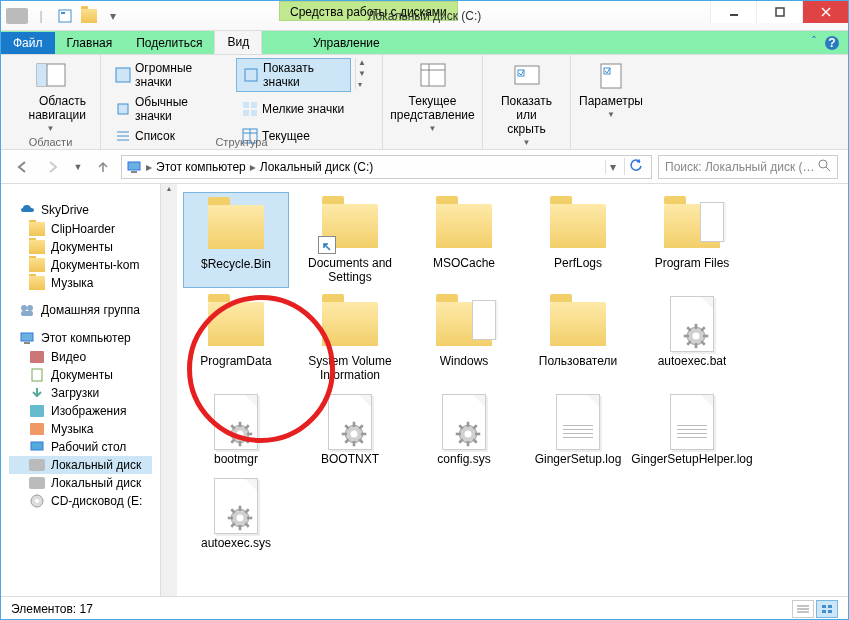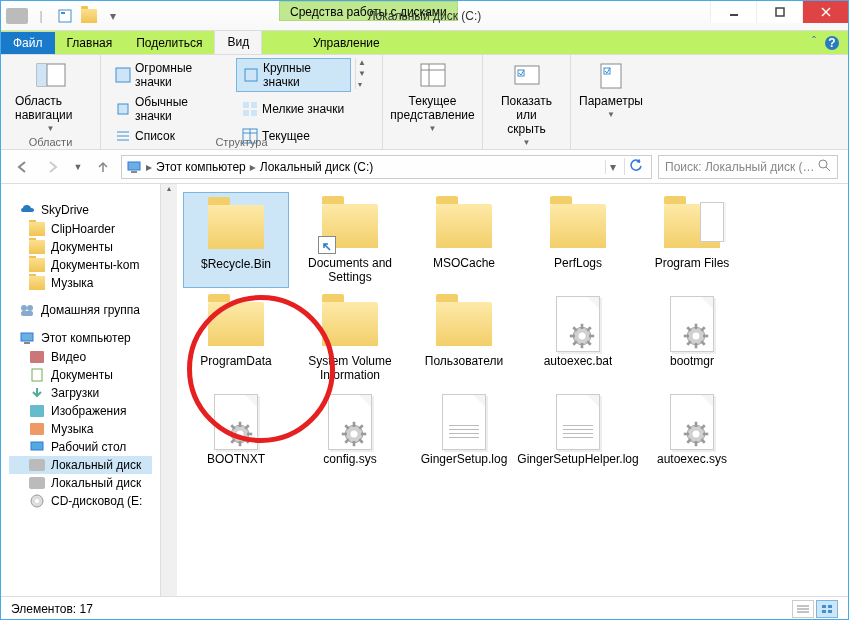--- a/index.html
+++ b/index.html
@@ -5,21 +5,21 @@
 *{margin:0;padding:0;box-sizing:border-box;font-family:"Segoe UI",Arial,sans-serif;font-size:12px;}
 body{width:849px;height:620px;background:#fff;border:1px solid #49a9e8;overflow:hidden;position:relative;}
 .titlebar{height:30px;background:linear-gradient(#fff,#f8f8f8);display:flex;align-items:center;border-bottom:1px solid #ddd;position:relative;}
 .qat{display:flex;align-items:center;gap:2px;padding-left:5px;}
 .qat-item{width:22px;height:22px;display:flex;align-items:center;justify-content:center;}
 .disc-tools{position:absolute;left:278px;top:0;background:#bfe88f;padding:3px 10px;height:20px;border:1px solid #b0d880;}
 .title-text{position:absolute;left:50%;transform:translateX(-50%);color:#333;}
 .win-controls{position:absolute;right:0;top:0;display:flex;}
 .win-btn{width:46px;height:22px;display:flex;align-items:center;justify-content:center;background:#fff;border-left:1px solid #eee;}
 .win-btn.close{background:#e04343;color:#fff;}
-.tabbar{height:24px;background:#bef264;display:flex;align-items:flex-end;border-bottom:1px solid #ddd;position:relative;}
+.tabbar{height:24px;background:#86efac;display:flex;align-items:flex-end;border-bottom:1px solid #ddd;position:relative;}
 .tab{padding:4px 12px;cursor:pointer;}
 .tab.file{background:#1979ca;color:#fff;}
 .tab.active{border:1px solid #ddd;border-bottom:1px solid #f5f5f5;background:#f5f5f5;}
 .tab.manage{position:absolute;left:300px;}
 .help-min{position:absolute;right:8px;top:4px;display:flex;gap:8px;}
 .ribbon{height:95px;background:#f5f5f5;border-bottom:1px solid #ddd;display:flex;}
 .rgroup{border-right:1px solid #ddd;padding:3px 8px 0;position:relative;}
 .rgroup-label{position:absolute;bottom:1px;left:0;right:0;text-align:center;color:#666;font-size:11px;}
 .big-btn{display:flex;flex-direction:column;align-items:center;padding:2px 6px;gap:2px;cursor:pointer;}
 .big-icon{width:32px;height:32px;}
@@ -118,39 +118,39 @@
 </div>
 
 <div class="ribbon">
   <div class="rgroup" style="width:100px">
     <div class="big-btn">
       <svg class="big-icon" viewBox="0 0 32 32">
           <rect x="2" y="4" width="28" height="22" fill="#fff" stroke="#888"></rect>
           <rect x="2" y="4" width="10" height="22" fill="#cde5f7"></rect>
           <line x1="12" y1="4" x2="12" y2="26" stroke="#888"></line>
         </svg>
-      <span style="text-align:left">Область навигации</span>
+      <span style="text-align:right">Область навигации</span>
       <span style="font-size:8px;color:#666">▼</span>
     </div>
     <div class="rgroup-label">Области</div>
   </div>
   <div class="rgroup" style="display:flex;align-items:flex-start;width:282px">
     <div class="view-opts">
       <div class="view-row">
         <div class="view-opt">
             <span class="small-icon"><svg width="16" height="16">
                 <rect x="1" y="1" width="14" height="14" fill="#cde5f7" stroke="#4090d0"></rect>
               </svg></span>
             <span>Огромные значки</span>
           </div>
         <div class="view-opt sel">
             <span class="small-icon"><svg width="16" height="16">
                 <rect x="2" y="2" width="12" height="12" fill="#cde5f7" stroke="#4090d0"></rect>
               </svg></span>
-            <span>Крупные значки</span>
+            <span>Показать значки</span>
           </div>
       </div>
       <div class="view-row">
         <div class="view-opt">
             <span class="small-icon"><svg width="16" height="16">
                 <rect x="3" y="3" width="10" height="10" fill="#cde5f7" stroke="#4090d0"></rect>
               </svg></span>
             <span>Обычные значки</span>
           </div>
         <div class="view-opt">
@@ -421,20 +421,29 @@
             <div style="position:relative">
               <div class="fi-lg"></div>
             </div>
           </div>
           <div class="item-label">System Volume Information</div>
         </div>
         <div class="item">
           <div class="item-icon">
             <div style="position:relative">
               <div class="fi-lg"></div>
+              <div style="position:absolute;right:-4px;top:-2px;width:24px;height:40px;background:#fff;border:1px solid #ccc;box-shadow:2px 0 0 #f4f4f4"></div>
+            </div>
+          </div>
+          <div class="item-label">Windows</div>
+        </div>
+        <div class="item">
+          <div class="item-icon">
+            <div style="position:relative">
+              <div class="fi-lg"></div>
             </div>
           </div>
           <div class="item-label">Пользователи</div>
         </div>
         <div class="item">
           <div class="item-icon">
             <div style="position:relative">
               <div class="doc-lg"></div>
               <svg class="gear" viewBox="0 0 32 32">
                 <circle cx="16" cy="16" r="10" fill="#d0d0d0" stroke="#999"></circle>

